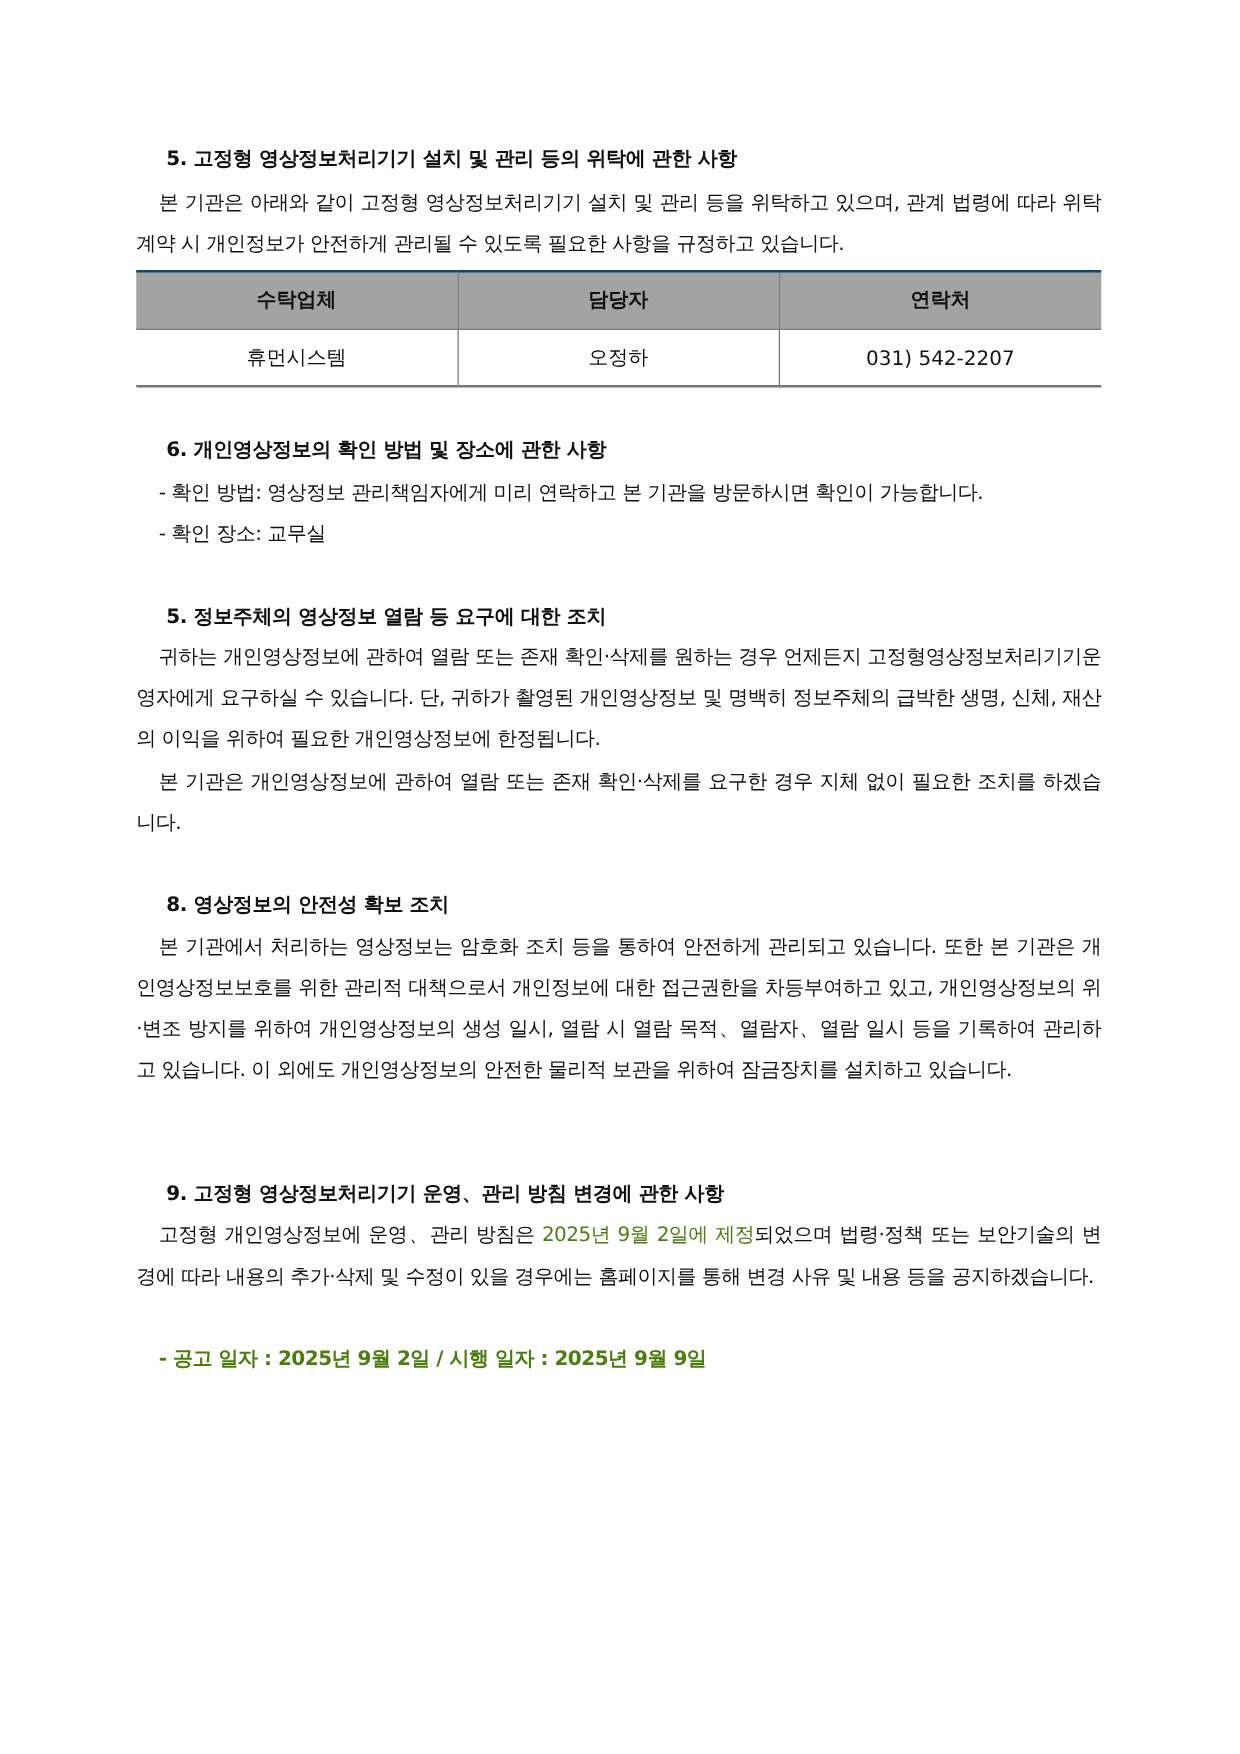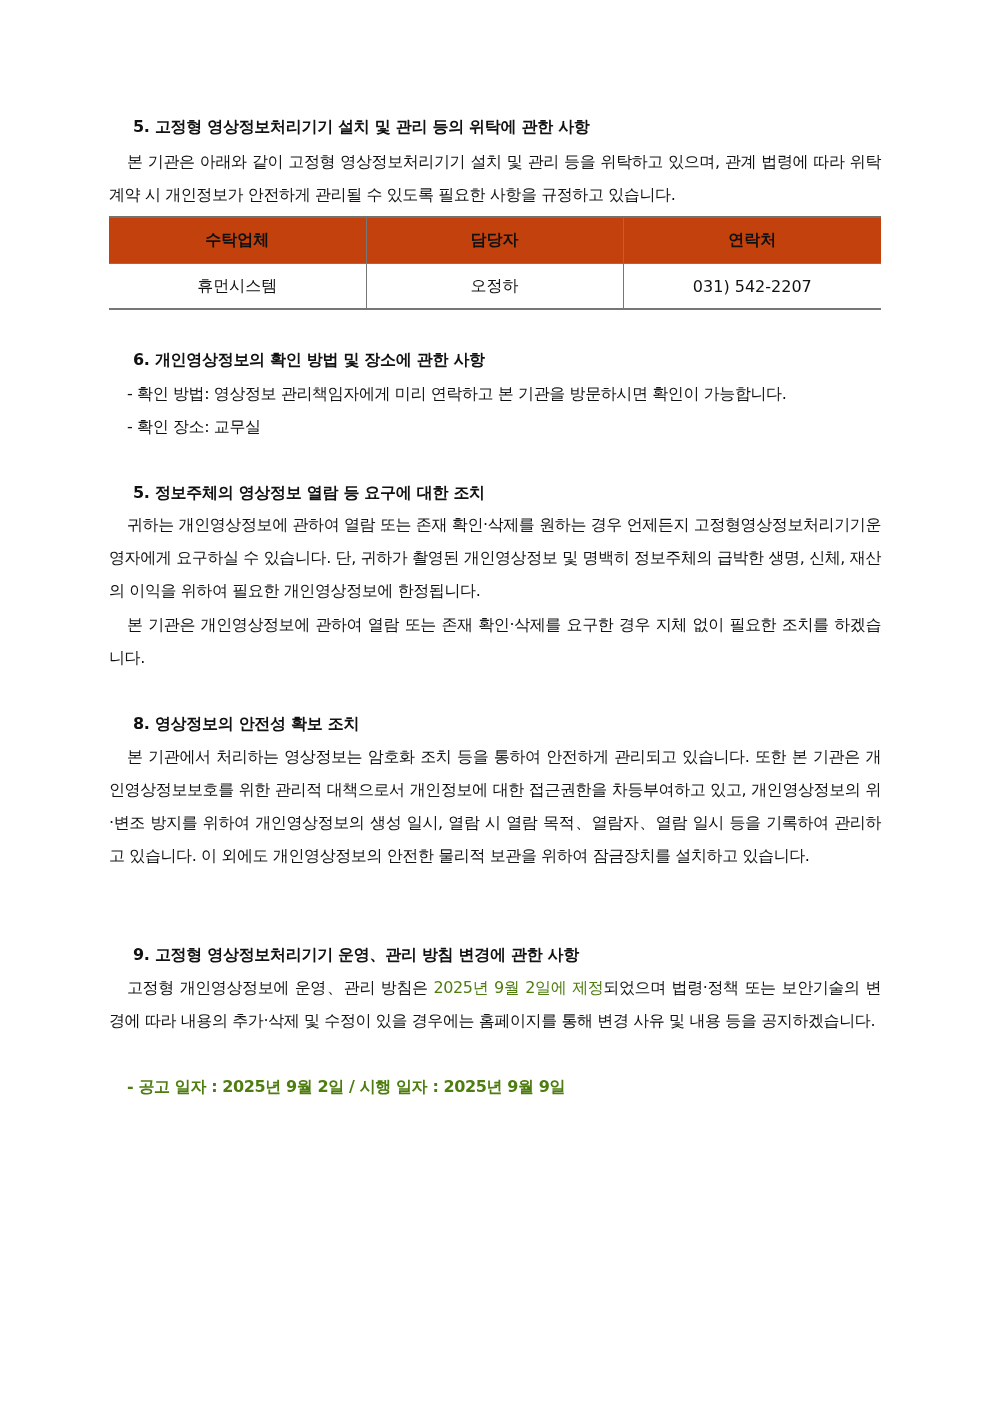--- a/index.html
+++ b/index.html
@@ -8,21 +8,21 @@
   .page { position: absolute; left: 109px; top: 0; width: 772px; }
   .h { position: absolute; left: 0; font-size: 16px; font-weight: bold; white-space: nowrap; letter-spacing: -0.3px; margin-left: 24px; }
   .p { position: absolute; left: 0; width: 772px; font-size: 16px; line-height: 33px; text-align: justify; letter-spacing: -0.4px; }
   .p .ind { display: inline-block; width: 18px; }
   .line { position: absolute; left: 0; font-size: 16px; white-space: nowrap; letter-spacing: -0.4px; }
   .blue { color: #4d7c0f; }
   table { position: absolute; left: 0; top: 216px; width: 772px; border-collapse: collapse; font-size: 16px; }
   th, td { text-align: center; border-left: 1px solid #777; border-right: 1px solid #777; }
   th:first-child, td:first-child { border-left: none; }
   th:last-child, td:last-child { border-right: none; }
-  th { background: #c2410c; font-weight: bold; height: 43px; border-top: 2px solid #737373; border-bottom: 1px solid #777; }
+  th { background: #a3a3a3; font-weight: bold; height: 43px; border-top: 2px solid #0c4a6e; border-bottom: 1px solid #777; }
   td { height: 42px; border-bottom: 2px solid #777; font-weight: normal; }
 </style>
 </head>
 <body>
 
 <div class="page">
 
   <div class="h" style="top:117px;">5. 고정형 영상정보처리기기 설치 및 관리 등의 위탁에 관한 사항</div>
   <div class="p" style="top:145px;"><span class="ind"></span><span>본 기관은 아래와 같이 고정형 영상정보처리기기 설치 및 관리 등을 위탁하고 있으며, 관계 법령에 따라 위탁계약 시 개인정보가 안전하게 관리될 수 있도록 필요한 사항을 규정하고 있습니다.</span></div>
 

